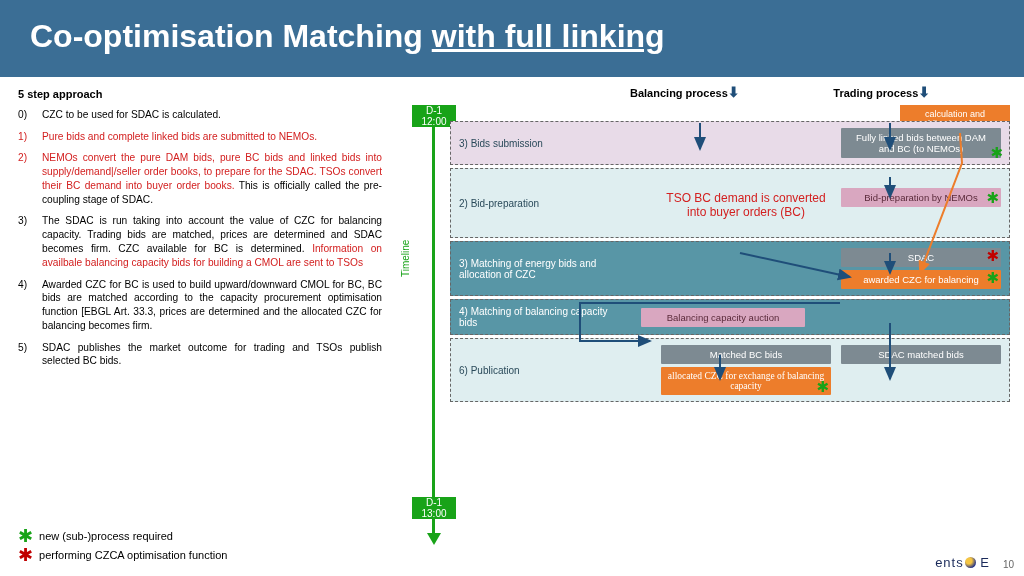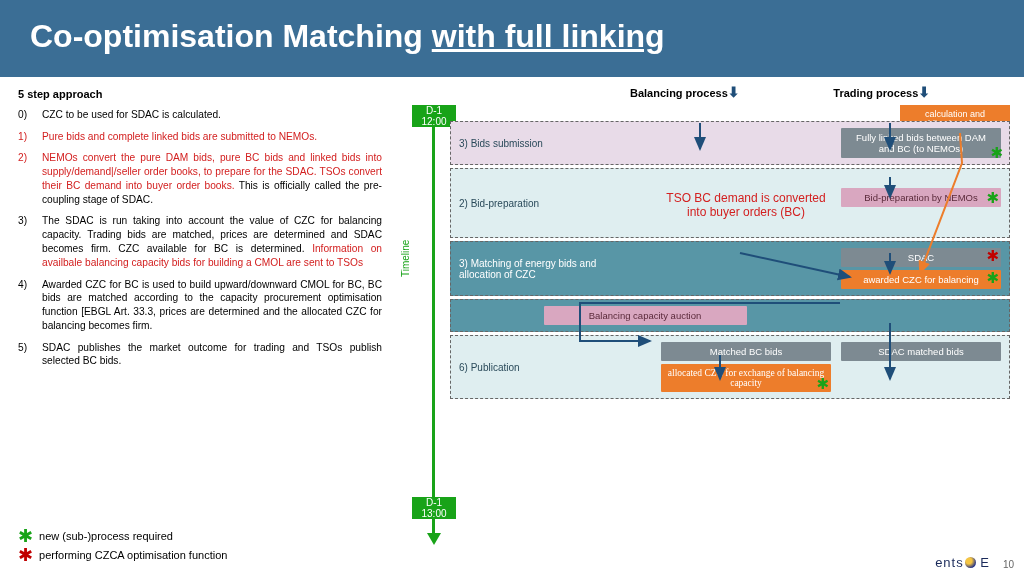--- a/index.html
+++ b/index.html
@@ -123,22 +123,23 @@
             </div>
             <div class="cell orange" style="position:relative;">
               <span>awarded CZC for balancing</span>
               <span class="marker green" style="right:2px; top:0;">✱</span>
             </div>
           </div>
         </div>
       </div>
 
       <div class="row r4">
+        <div class="label">4) Matching of balancing capacity bids</div>
         <div class="cells" style="justify-content:center; margin-right:170px;">
-          <div class="cell pink" style="width:203px;">Balancing capacity auction</div>
+          <div class="cell pink" style="width:164px;">Balancing capacity auction</div>
         </div>
       </div>
 
       <div class="row r5">
         <div class="label">6) Publication</div>
         <div class="cells">
           <div class="stack" style="width:170px;">
             <div class="cell gray">Matched BC bids</div>
             <div class="cell orange" style="position:relative;font-family:Liberation Serif, serif;">
               <span>allocated CZC for exchange of balancing capacity</span>

